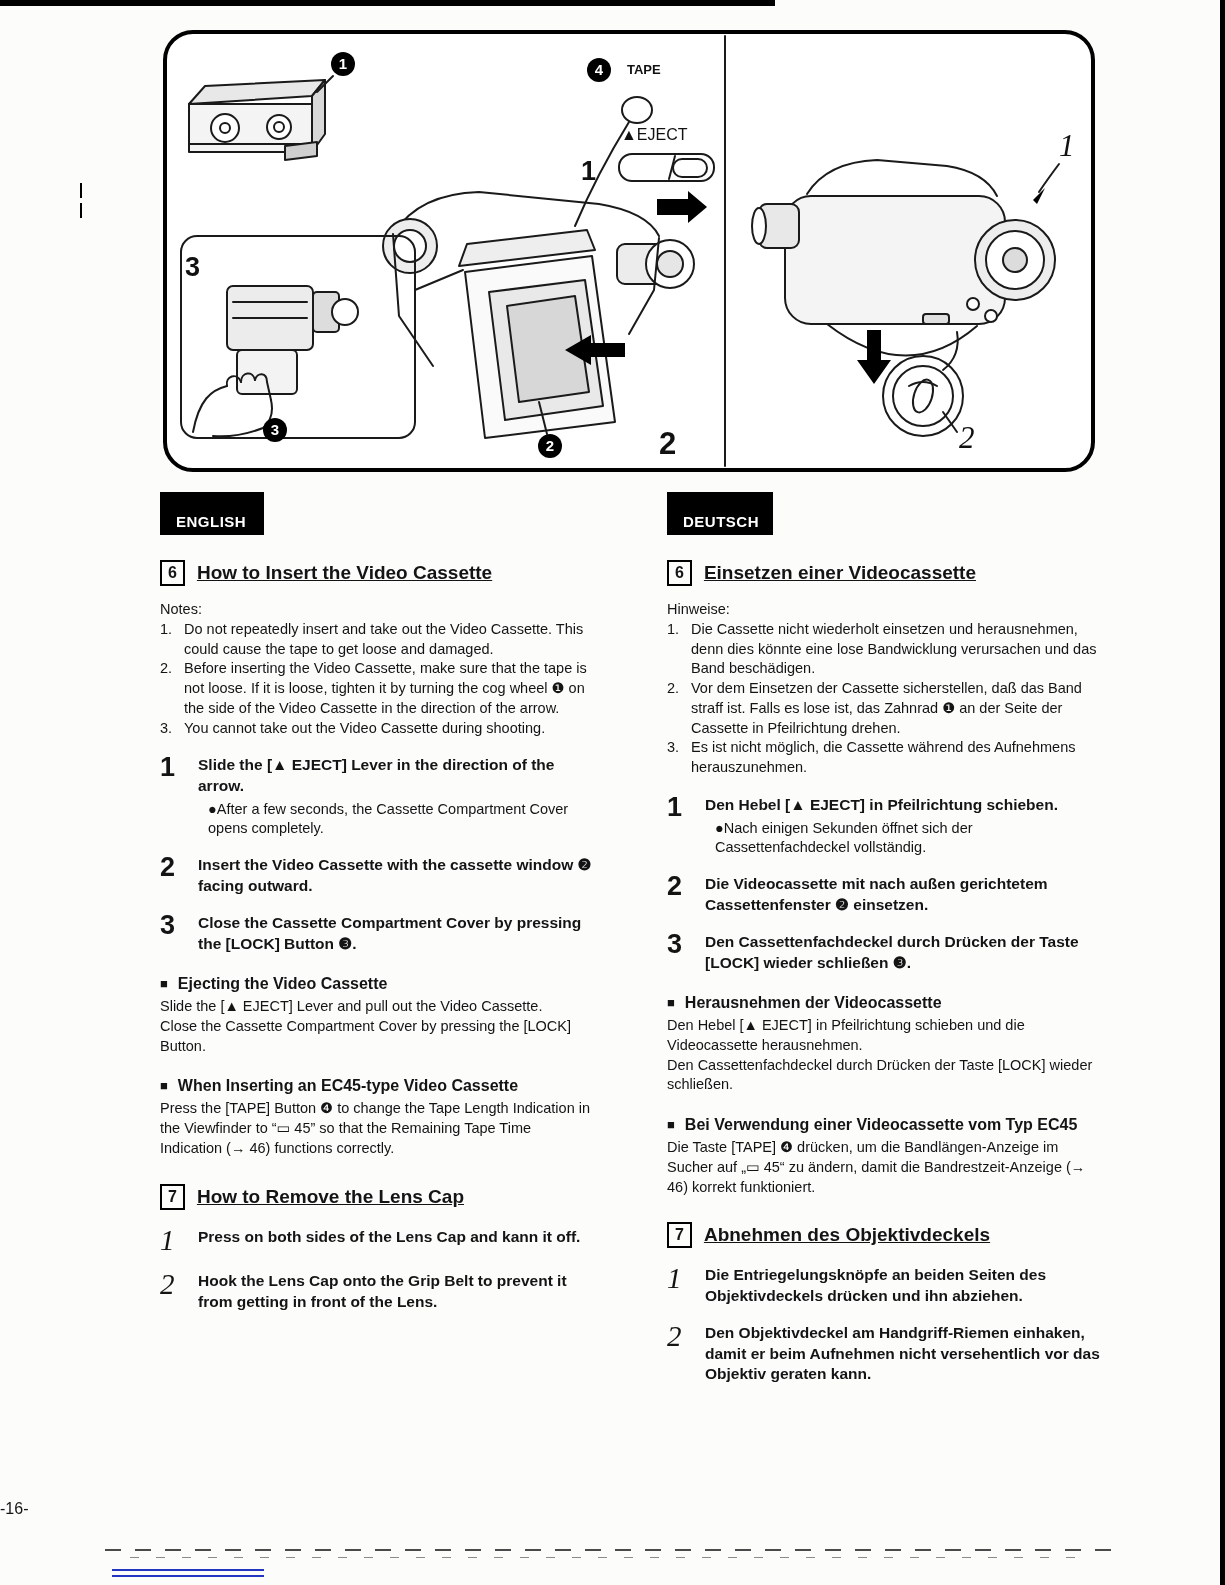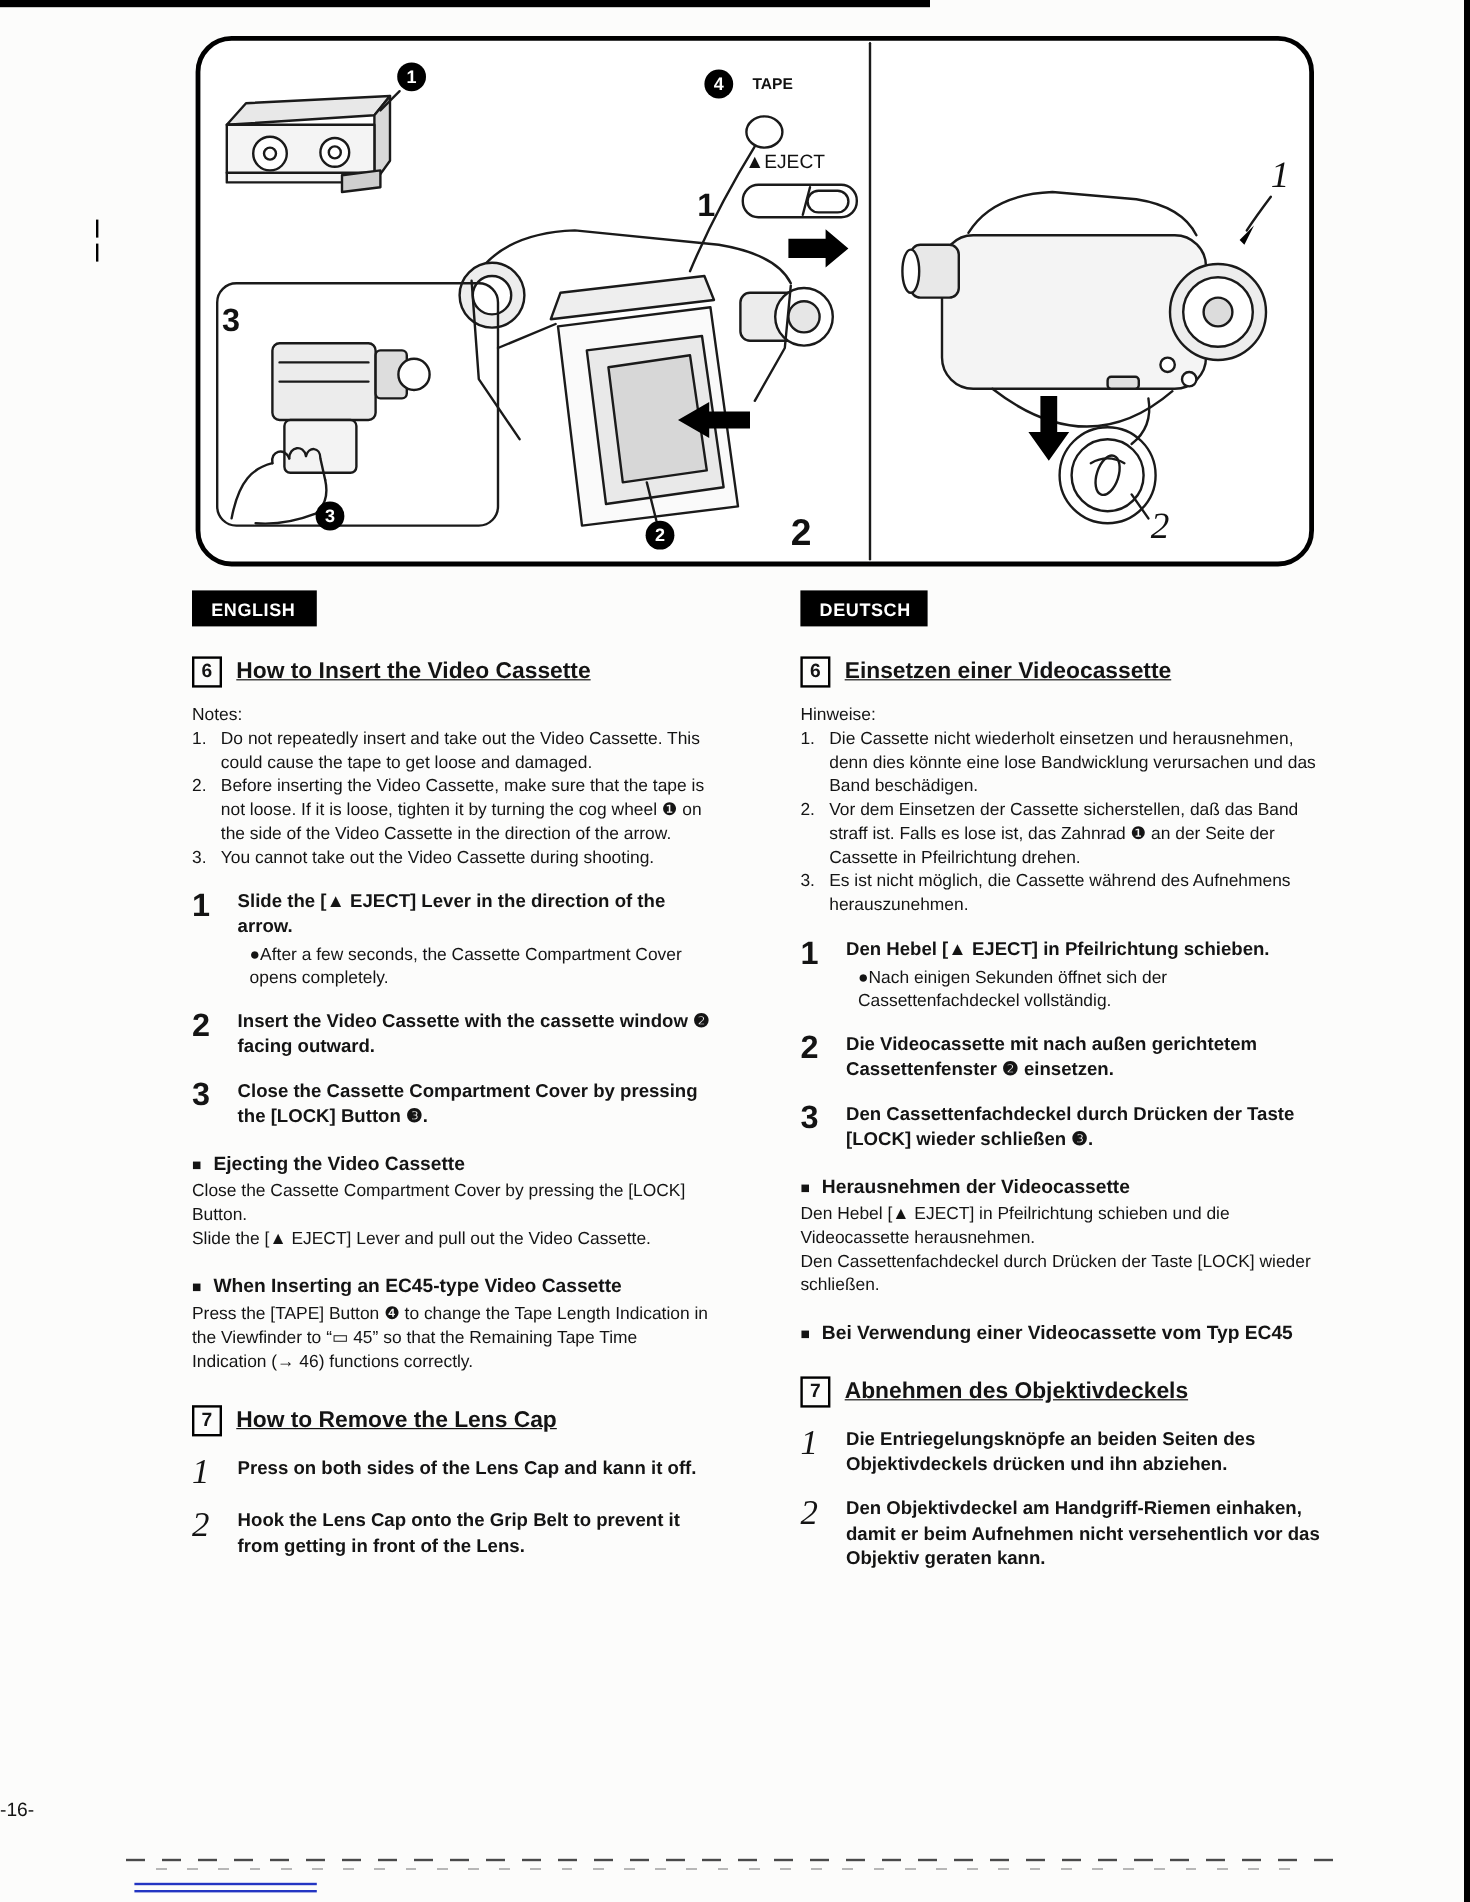--- a/index.html
+++ b/index.html
@@ -39,21 +39,21 @@
   text.t-eject { font:400 16px "Liberation Sans",sans-serif; fill:#111; }
   text.t-num  { font:700 27px "Liberation Sans",sans-serif; fill:#111; }
   text.t-num2 { font:700 31px "Liberation Sans",sans-serif; fill:#111; }
   text.t-snum { font:italic 400 31px "Liberation Serif",serif; fill:#111; }
 
   
   .content { position:absolute; left:160px; top:492px; width:942px; display:flex; gap:72px; }
   .col { width:435px; font-size:14.5px; }
   .lang-bar {
     background:#000; color:#fff; font-weight:700; font-size:15px;
-    letter-spacing:.5px; padding:8px 14px 5px 16px; display:inline-block; min-width:104px;
+    letter-spacing:.5px; padding:21px 14px 5px 16px; display:inline-block; min-width:104px;
   }
   .sec-head { margin-top:25px; display:flex; align-items:center; gap:12px; }
   .sec-num { border:2px solid #000; font-weight:700; font-size:16px; padding:1px 6px; line-height:20px; }
   .sec-title { font-weight:700; font-size:19px;text-decoration:underline; }
   .notes-head { font-weight:400; margin-top:15px; margin-bottom:3px; }
   .note { display:flex; line-height:1.36; }
   .note-num { width:24px; flex:none; }
   .note-text { flex:1; }
   .step { display:flex; margin-top:17px; }
   .step-num { flex:none; width:38px; font-size:27px; font-weight:700; line-height:.95; }
@@ -233,22 +233,22 @@
       <span class="step-num">3</span>
       <div class="step-body">
         <div class="step-text">Close the Cassette Compartment Cover by pressing the [LOCK] Button ❸.</div>
       </div>
     </div>
 
     <div class="sq-head">
       <span class="sq">■</span>
       <span>Ejecting the Video Cassette</span>
     </div>
+    <p class="para">Slide the [▲ EJECT] Lever and pull out the Video Cassette.</p>
     <p class="para">Close the Cassette Compartment Cover by pressing the [LOCK] Button.</p>
-    <p class="para">Slide the [▲ EJECT] Lever and pull out the Video Cassette.</p>
 
     <div class="sq-head">
       <span class="sq">■</span>
       <span>When Inserting an EC45-type Video Cassette</span>
     </div>
     <p class="para">Press the [TAPE] Button ❹ to change the Tape Length Indication in the Viewfinder to “▭ 45” so that the Remaining Tape Time Indication (→ 46) functions correctly.</p>
 
     <div class="sec-head">
       <span class="sec-num">7</span>
       <span class="sec-title">How to Remove the Lens Cap</span>
@@ -313,20 +313,21 @@
       <span class="sq">■</span>
       <span>Herausnehmen der Videocassette</span>
     </div>
     <p class="para">Den Hebel [▲ EJECT] in Pfeilrichtung schieben und die Videocassette herausnehmen.</p>
     <p class="para">Den Cassettenfachdeckel durch Drücken der Taste [LOCK] wieder schließen.</p>
 
     <div class="sq-head">
       <span class="sq">■</span>
       <span>Bei Verwendung einer Videocassette vom Typ EC45</span>
     </div>
+    <p class="para">Die Taste [TAPE] ❹ drücken, um die Bandlängen-Anzeige im Sucher auf „▭ 45“ zu ändern, damit die Bandrestzeit-Anzeige (→ 46) korrekt funktioniert.</p>
 
     <div class="sec-head">
       <span class="sec-num">7</span>
       <span class="sec-title">Abnehmen des Objektivdeckels</span>
     </div>
     <div class="step">
       <span class="step-num serif">1</span>
       <div class="step-body">
         <div class="step-text">Die Entriegelungsknöpfe an beiden Seiten des Objektivdeckels drücken und ihn abziehen.</div>
       </div>

